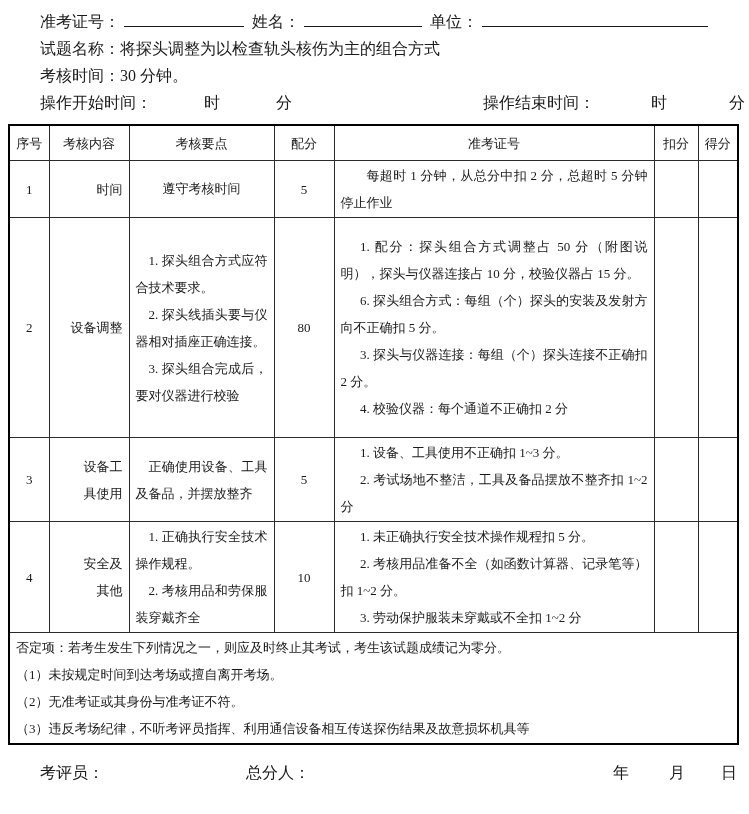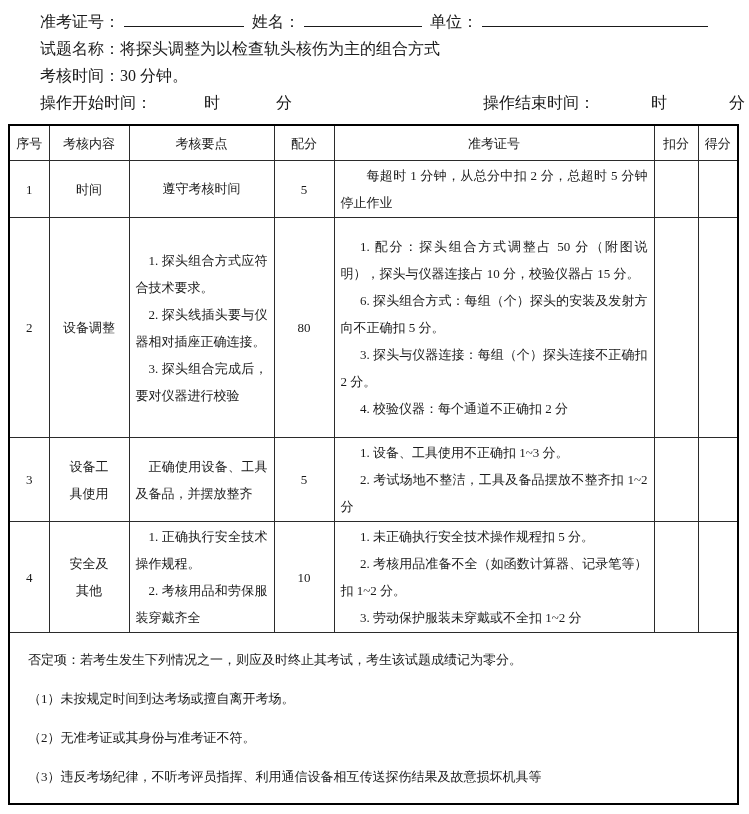--- a/index.html
+++ b/index.html
@@ -54,33 +54,33 @@
     height: 32px;
     padding: 1px 2px;
   }
   td.c { text-align: center; }
   td.points, td.criteria { text-align: justify; }
   td.points p, td.criteria p { margin: 0; text-indent: 1.5em; }
   td.points p { text-indent: 1em; }
   p.ind2 { text-indent: 2em !important; }
   td.points.center-one { text-align: center; font-family: Liberation Mono, monospace; }
   td.points.center-one p { text-indent: 0; }
-  td.content-cell { text-align: center; white-space: pre-line; }
+  td.content-cell { text-align: right; white-space: pre-line; }
   tr.r1 { height: 54px; }
   tr.r2 { height: 220px; }
   tr.r3 { height: 82px; }
   tr.r4 { height: 111px; }
   tr.total-row { height: 32px; }
   tr.negation-row { height: 110px; }
   td.negation {
     vertical-align: middle;
     padding: 4px 10px 4px 12px;
     text-align: left;
   }
-  td.negation p { margin: 12px; line-height: 27px; }
+  td.negation p { margin: 0; line-height: 27px; }
 
   
   .footer {
     display: flex;
     margin: 14px 12px 0 40px;
     font-size: 16px;
     line-height: 27px;
     white-space: nowrap;
   }
   .footer .scorer { margin-left: 142px; }

